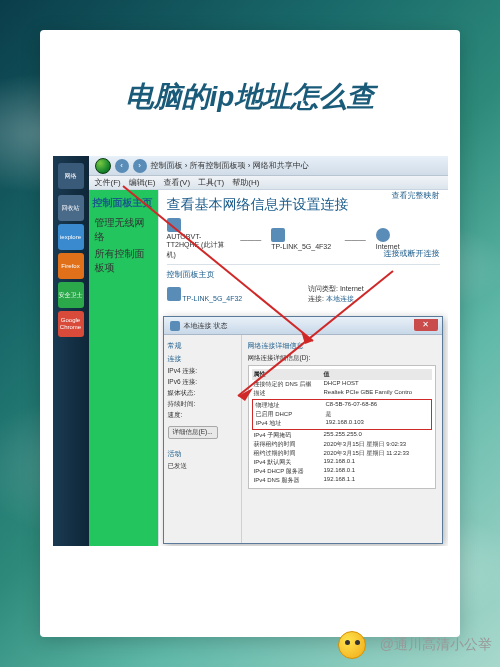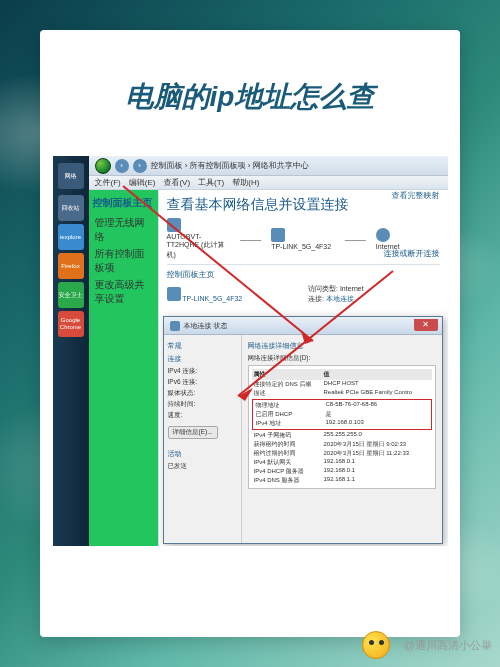--- a/index.html
+++ b/index.html
@@ -99,21 +99,21 @@
 .detail-row span:first-child { width: 70px; }
 .highlight-box { border: 1.5px solid #d02828; padding: 1px; margin: 1px 0; }
 .arrow {
   position: absolute; pointer-events: none; z-index: 10;
 }
 .arrow1 { left: 60px; top: 20px; width: 220px; height: 180px; }
 .arrow2 { left: 170px; top: 110px; width: 180px; height: 140px; }
 .watermark {
   position: absolute; right: 8px; bottom: 8px;
   display: flex; align-items: center; gap: 14px;
-  font-size: 11px; color: #999;
+  font-size: 14px; color: #999;
 }
 .wm-circle { width: 28px; height: 28px; border-radius: 50%; background: radial-gradient(circle at 35% 35%, #ffe44d, #f0a818); border: 1px solid #d89000; position: relative; }
 .wm-circle::after { content: ""; position: absolute; left: 6px; top: 8px; width: 5px; height: 5px; border-radius: 50%; background: #333; box-shadow: 10px 0 0 #333; }
 </style>
 </head>
 <body>
 
 <div class="wave-bg"></div>
 
 <div class="card">
@@ -158,21 +158,20 @@
           <span>工具(T)</span>
           <span>帮助(H)</span>
         </div>
 
       <div class="content-pane">
         <div class="sidebar">
           <div class="sidebar-hdr">控制面板主页</div>
           <div id="sidebar-items">
               <div class="sidebar-item">管理无线网络</div>
               <div class="sidebar-item">所有控制面板项</div>
-              <div class="sidebar-item">更改高级共享设置</div>
             </div>
         </div>
 
         <div class="main-pane">
           <div class="section-title">查看基本网络信息并设置连接</div>
           <span class="right-link" style="top:0">查看完整映射</span>
 
           <div class="net-row">
             <div class="net-box">
               <span class="icon-sm"></span>

